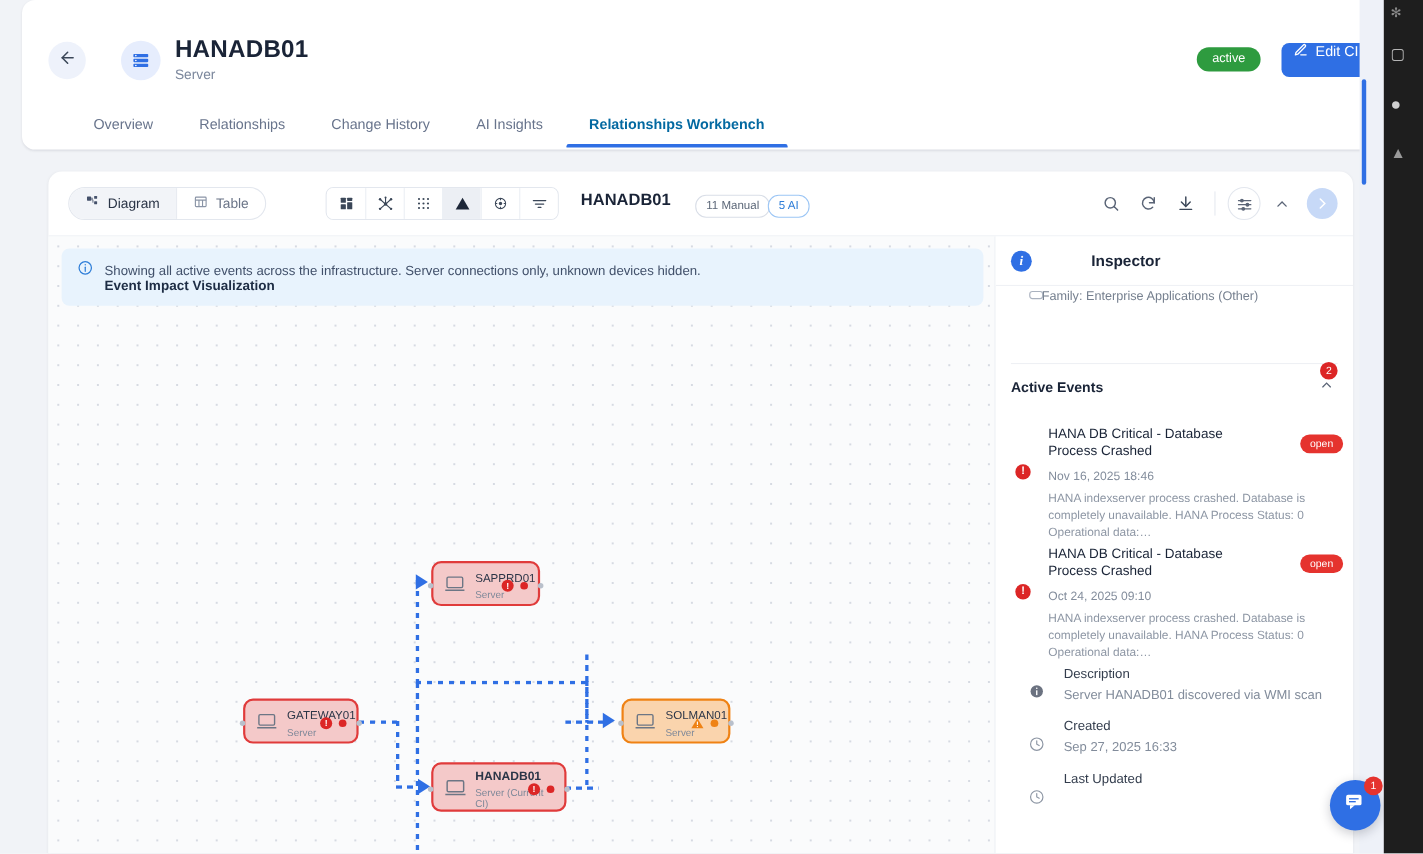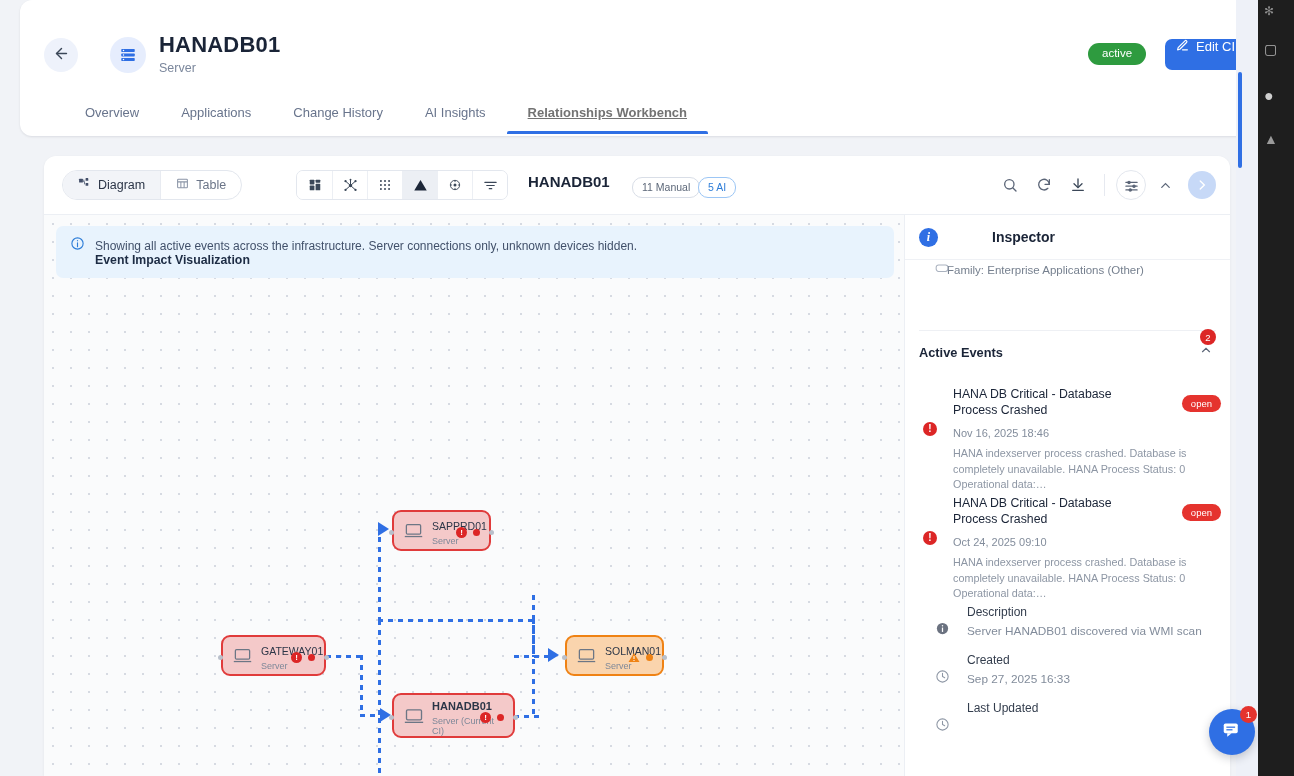--- a/index.html
+++ b/index.html
@@ -78,21 +78,21 @@
   }
   #tabs {
     position: absolute; left: 44px; top: 90px; right: 20px; height: 46px;
     display: flex; gap: 0;
   }
   .tab {
     font-size: 13px; color: #68748c; padding: 0 21px; height: 44px;
     display: flex; align-items: center; cursor: pointer; position: relative;
     white-space: nowrap;
   }
-  .tab.active { color: #737373; font-weight: bold; text-decoration: underline; }
+  .tab.active { color: #0369a1; font-weight: bold; }
   .tab.active::after {
     content: ""; position: absolute; left: 0; right: 0; bottom: 0;
     height: 3px; background: #2f6fe4; border-radius: 2px 2px 0 0;
   }
 
   
   #workbench {
     position: absolute; top: 156px; left: 44px; width: 1186px; height: 620px;
     background: #fff; border-radius: 12px 12px 0 0;
     box-shadow: 0 1px 3px rgba(16,24,40,.06);
@@ -323,21 +323,21 @@
         </svg>
       </span>
       <span>Edit CI</span>
     </button>
 
     <div id="tabs">
       <div class="tab">
           <span>Overview</span>
         </div>
       <div class="tab">
-          <span>Applications</span>
+          <span>Relationships</span>
         </div>
       <div class="tab">
           <span>Change History</span>
         </div>
       <div class="tab">
           <span>AI Insights</span>
         </div>
       <div class="tab active">
           <span>Relationships Workbench</span>
         </div>

